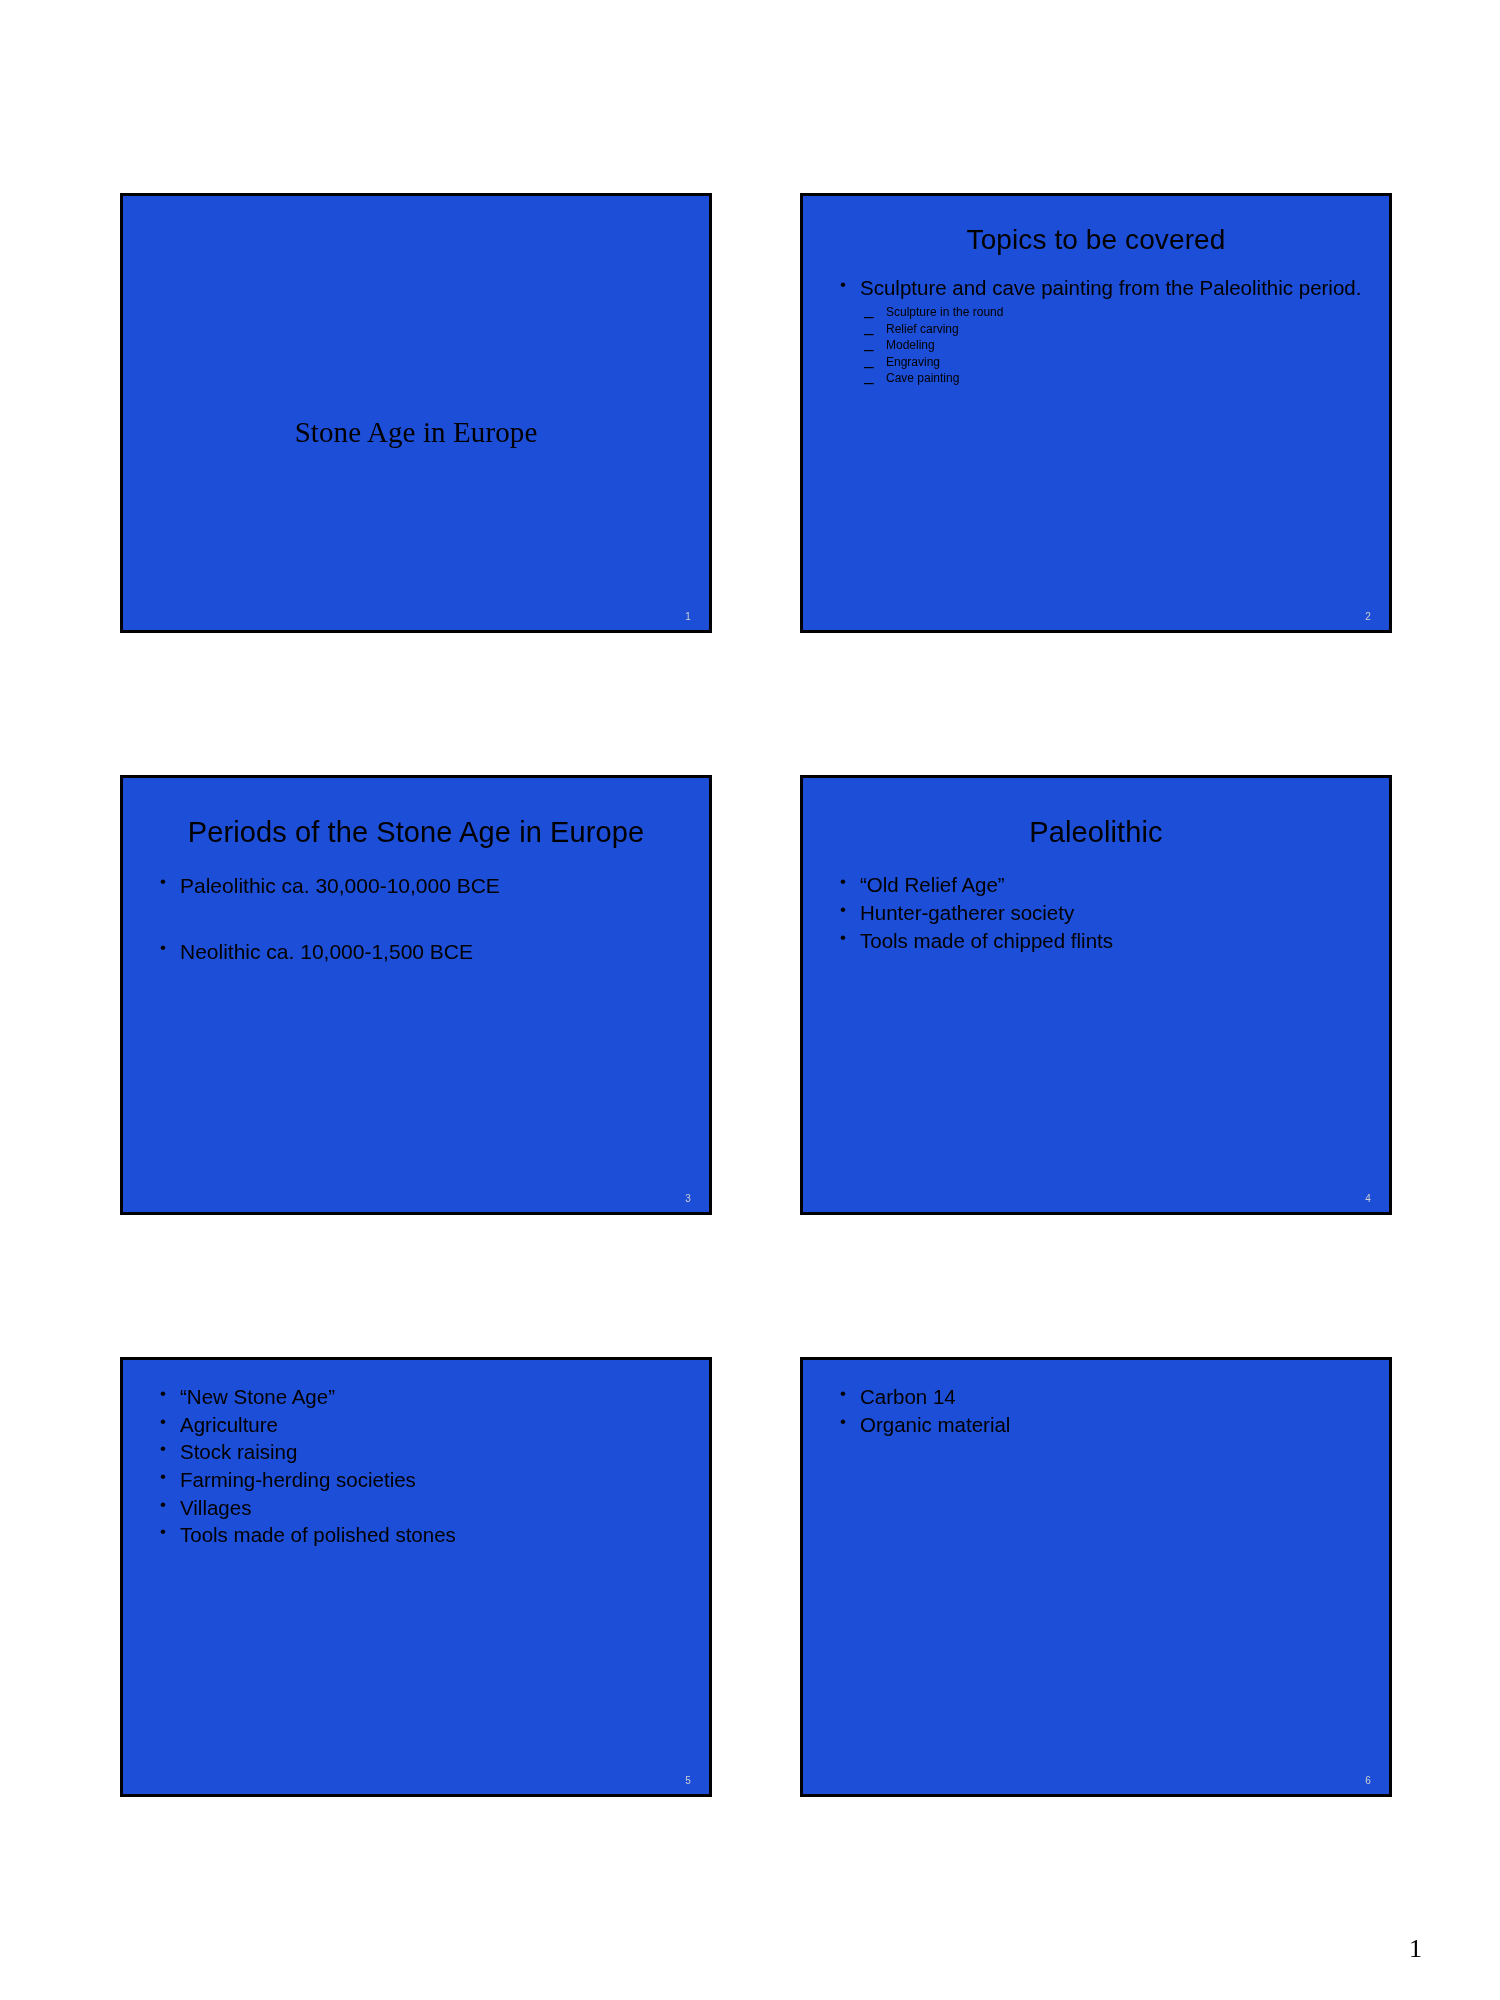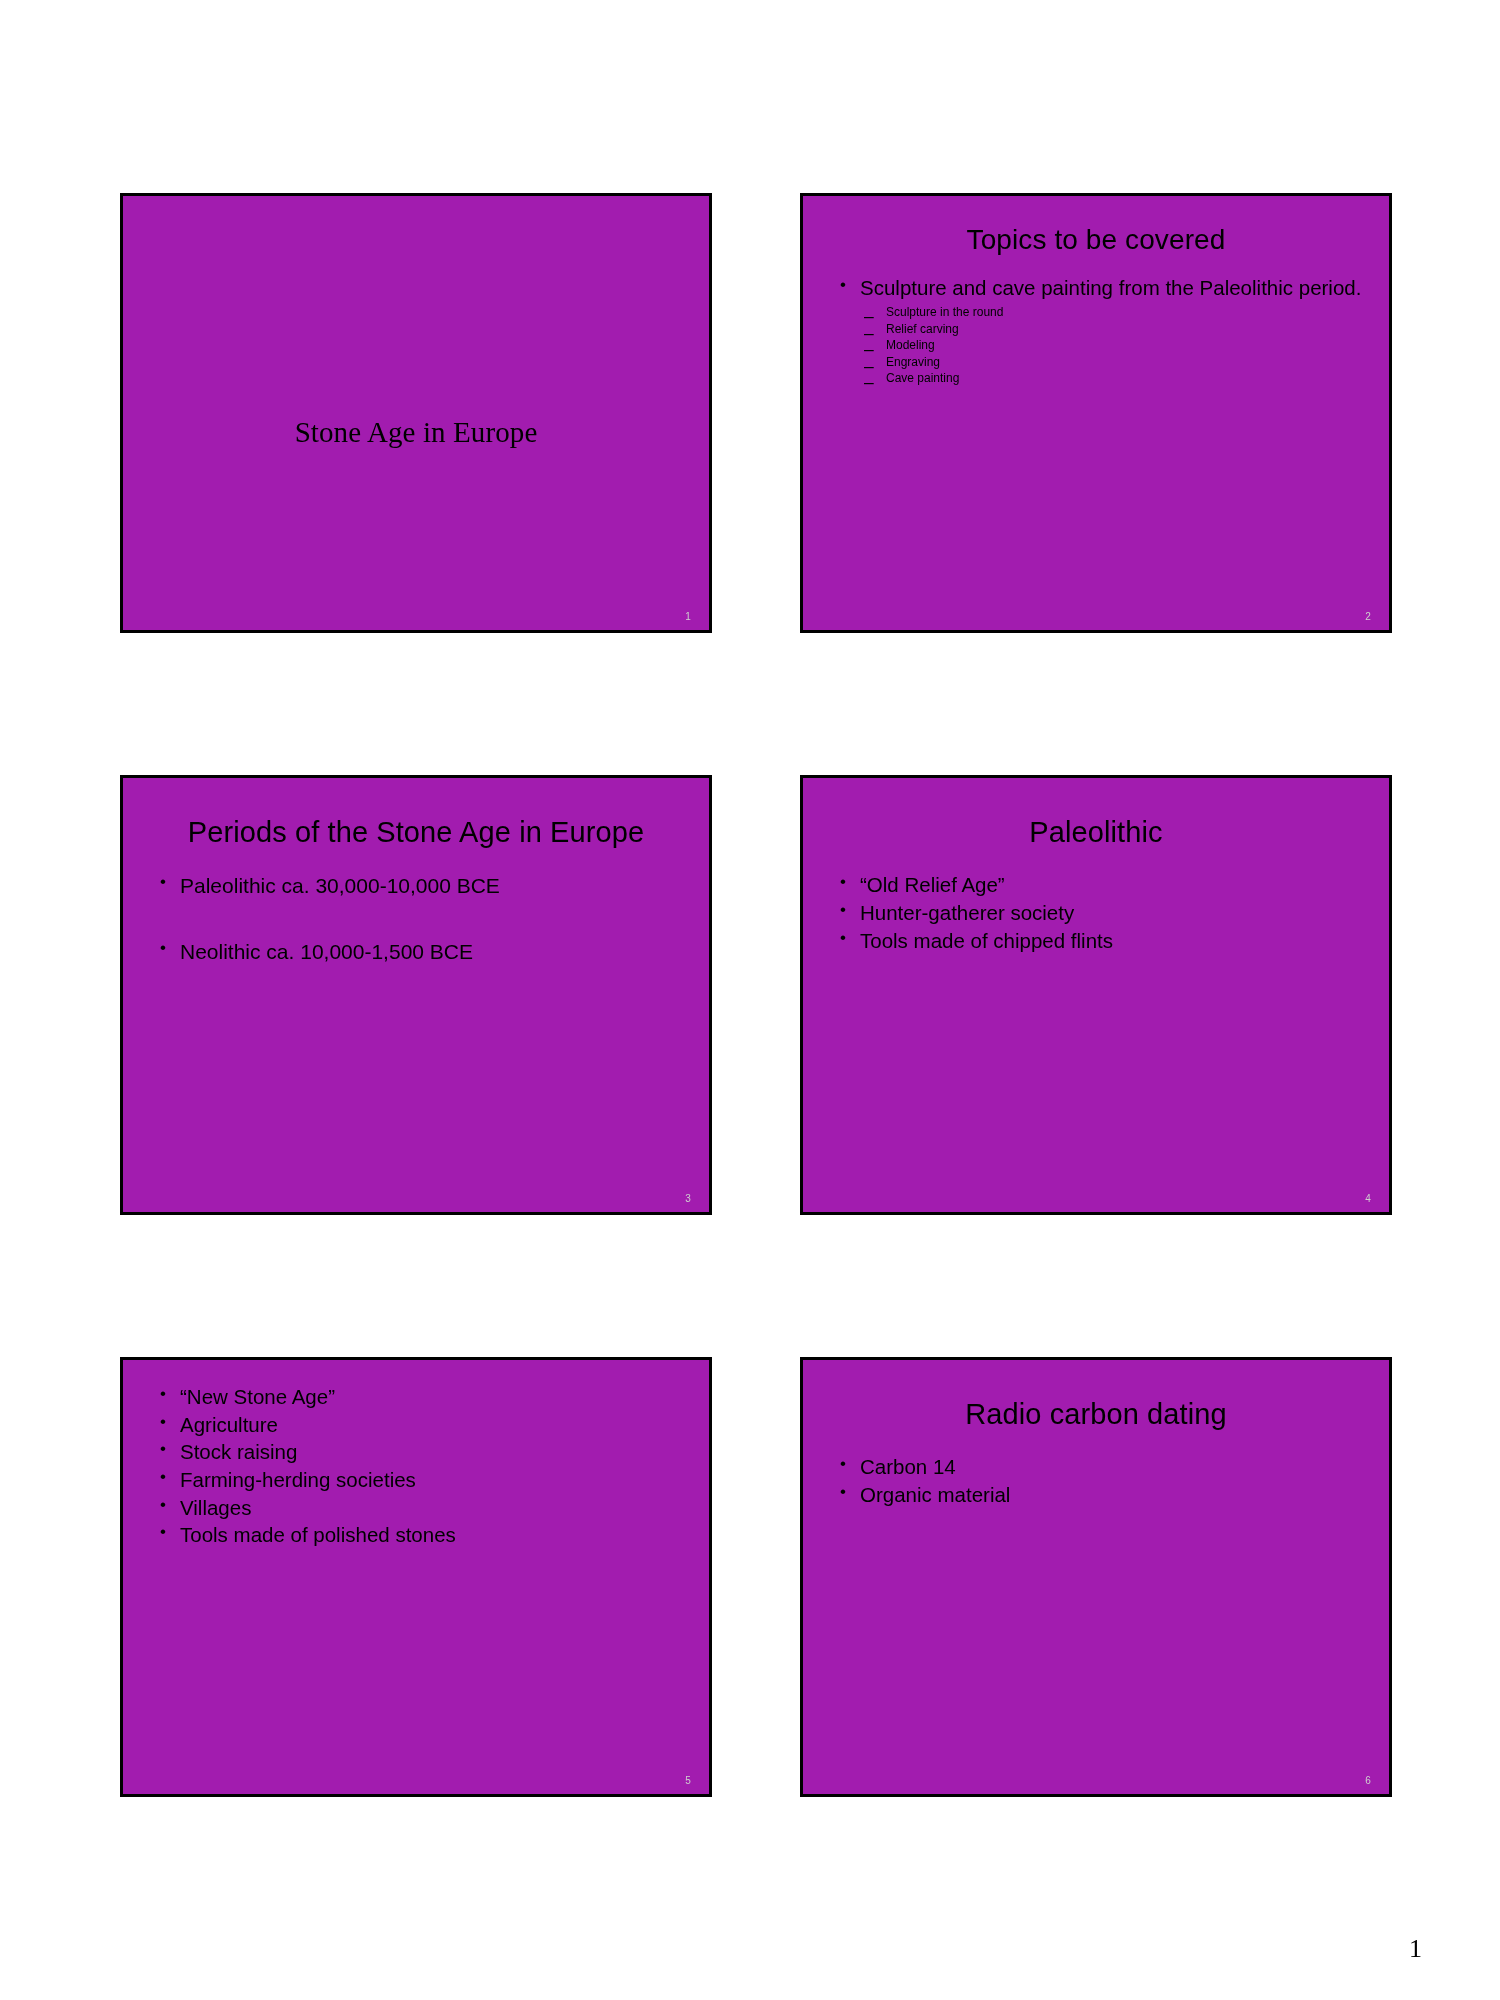--- a/index.html
+++ b/index.html
@@ -32,21 +32,21 @@
     display: grid;
     grid-template-columns: 592px 592px;
     grid-template-rows: 440px 440px 440px;
     column-gap: 88px;
     row-gap: 142px;
   }
 
   .slide {
     position: relative;
     border: 3px solid #000000;
-    background: #a21caf;
+    background: #1d4ed8;
     box-sizing: border-box;
     overflow: hidden;
   }
 
   
   .slide.title-slide .slide-title {
     position: absolute;
     left: 0;
     right: 0;
     top: 50%;
@@ -210,21 +210,20 @@
           <li class="b1">Stock raising</li>
           <li class="b1">Farming-herding societies</li>
           <li class="b1">Villages</li>
           <li class="b1">Tools made of polished stones</li>
         </ul>
       </div>
       <div class="slide-number">5</div>
     </div>
 
     <div class="slide">
-      <div class="slide-title">Radio carbon dating</div>
       <div class="slide-body">
         <ul class="lvl1">
           <li class="b1">Carbon 14</li>
           <li class="b1">Organic material</li>
         </ul>
       </div>
       <div class="slide-number">6</div>
     </div>
 
   </div>

